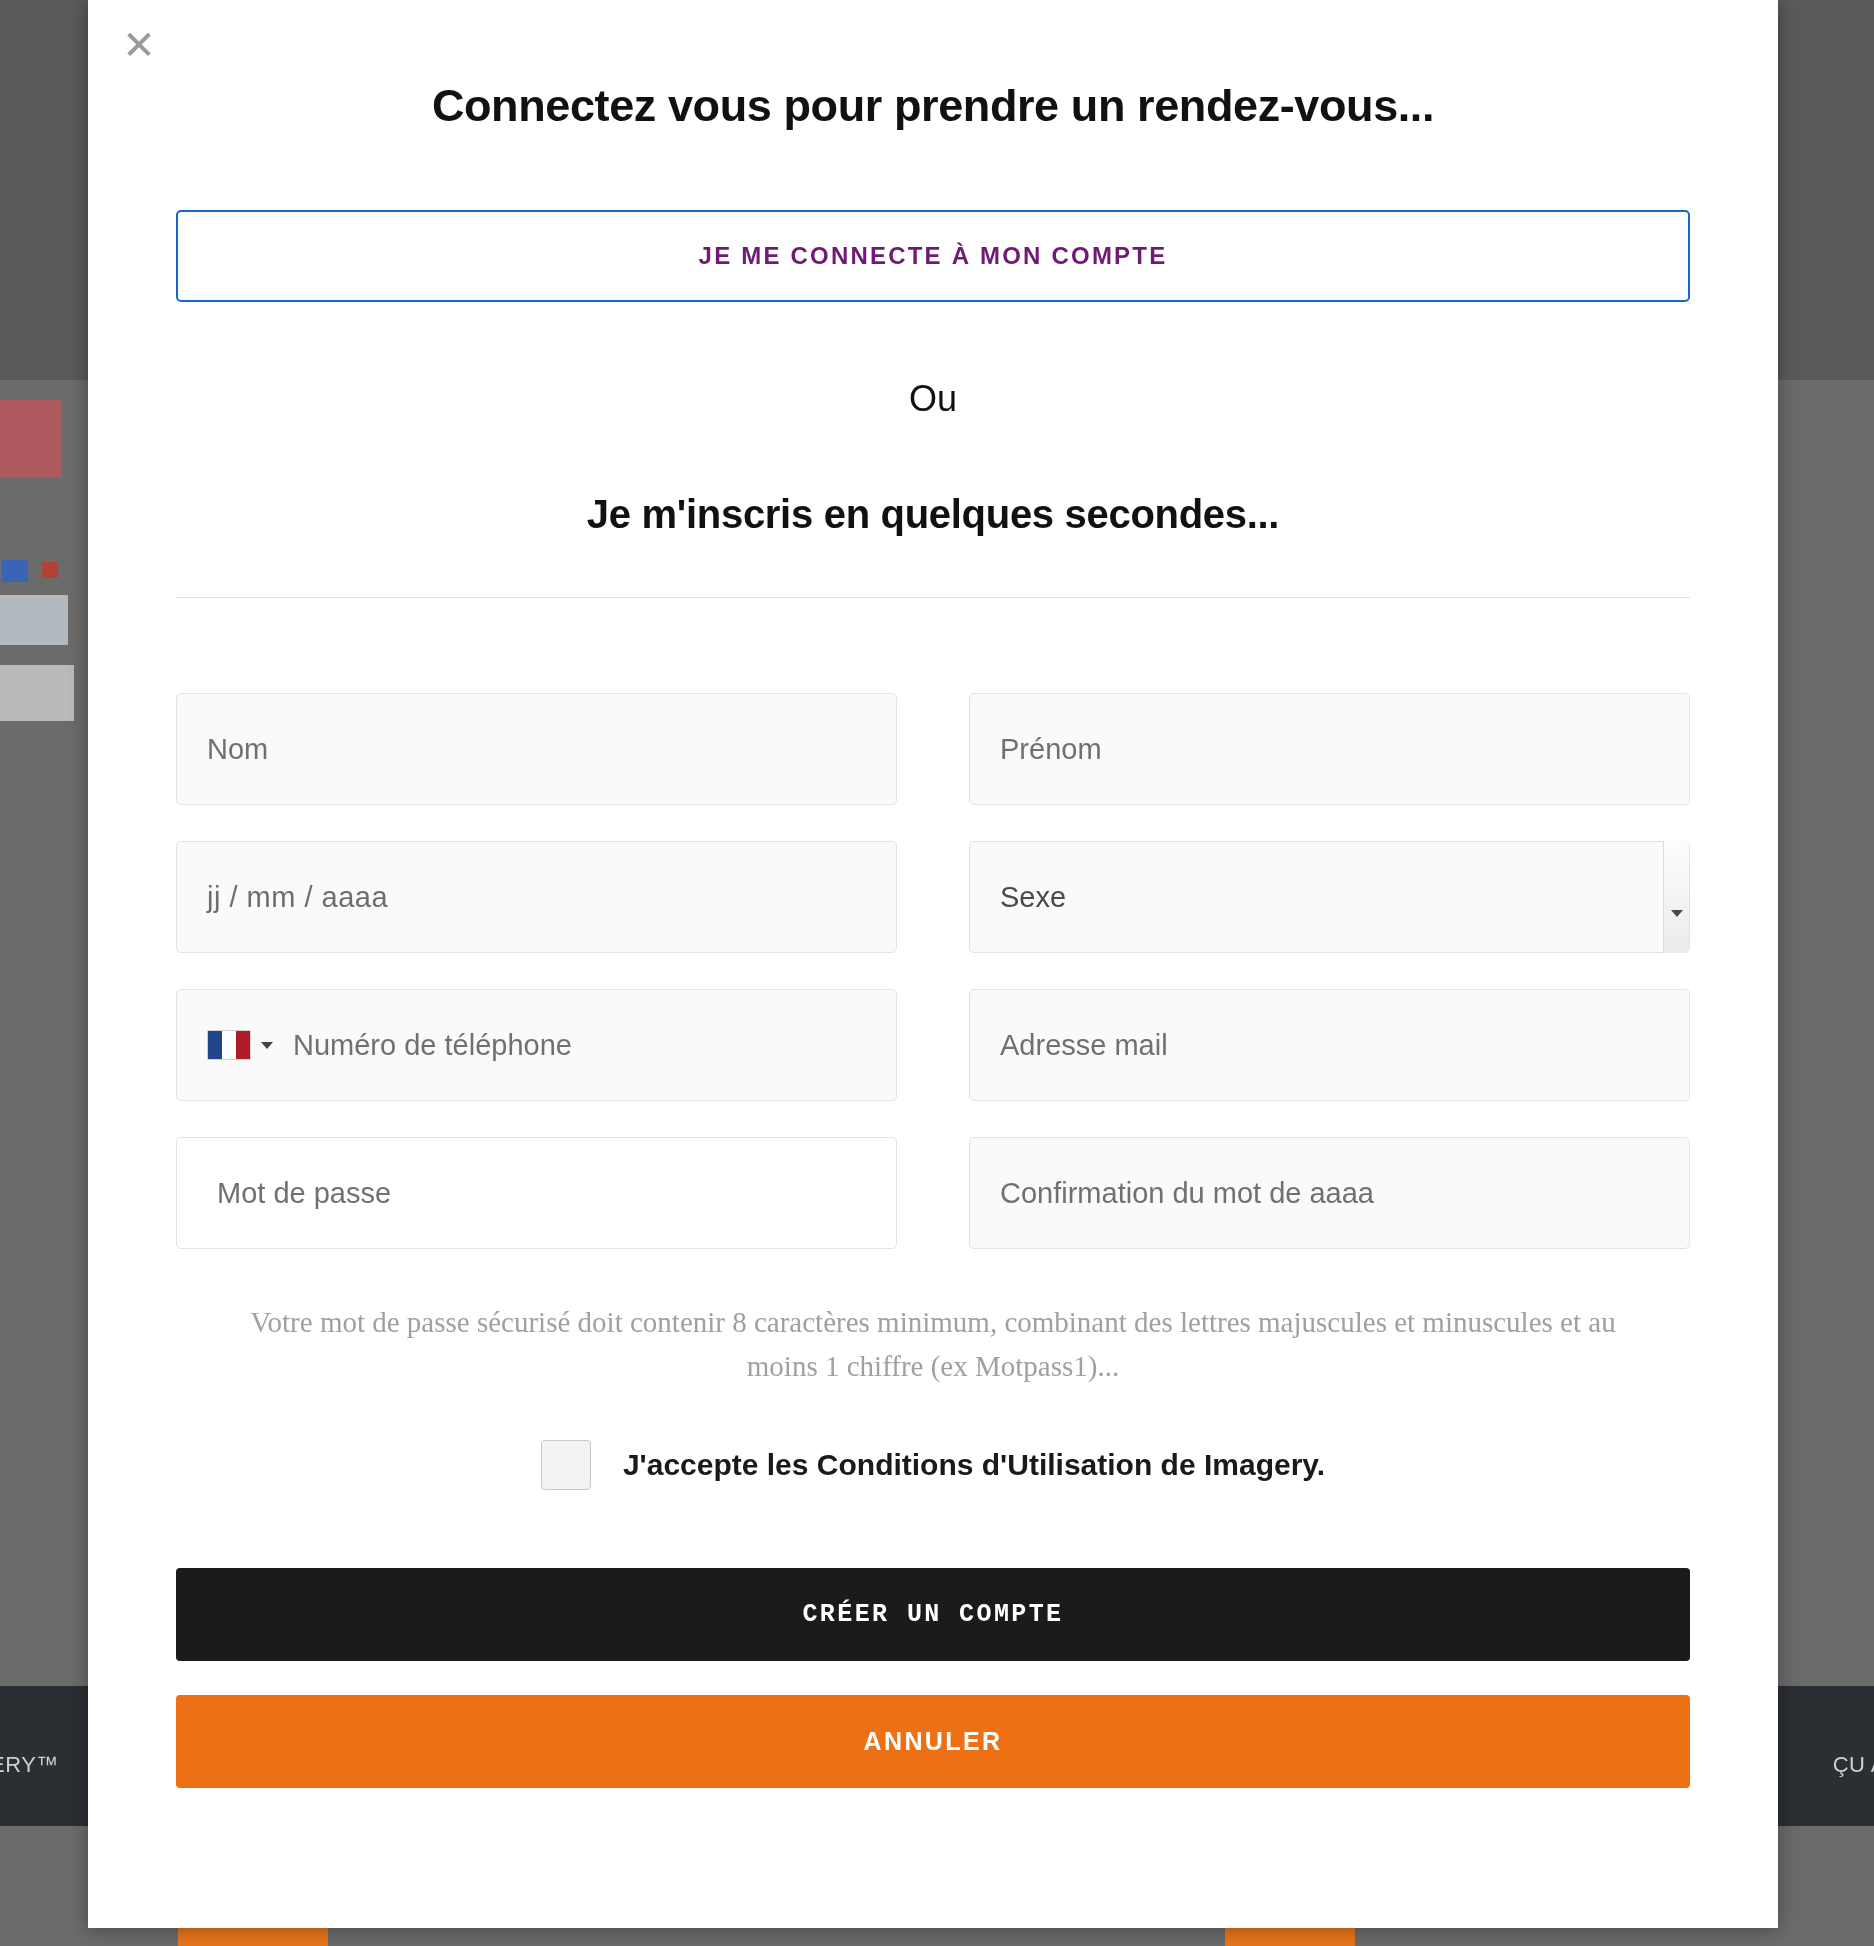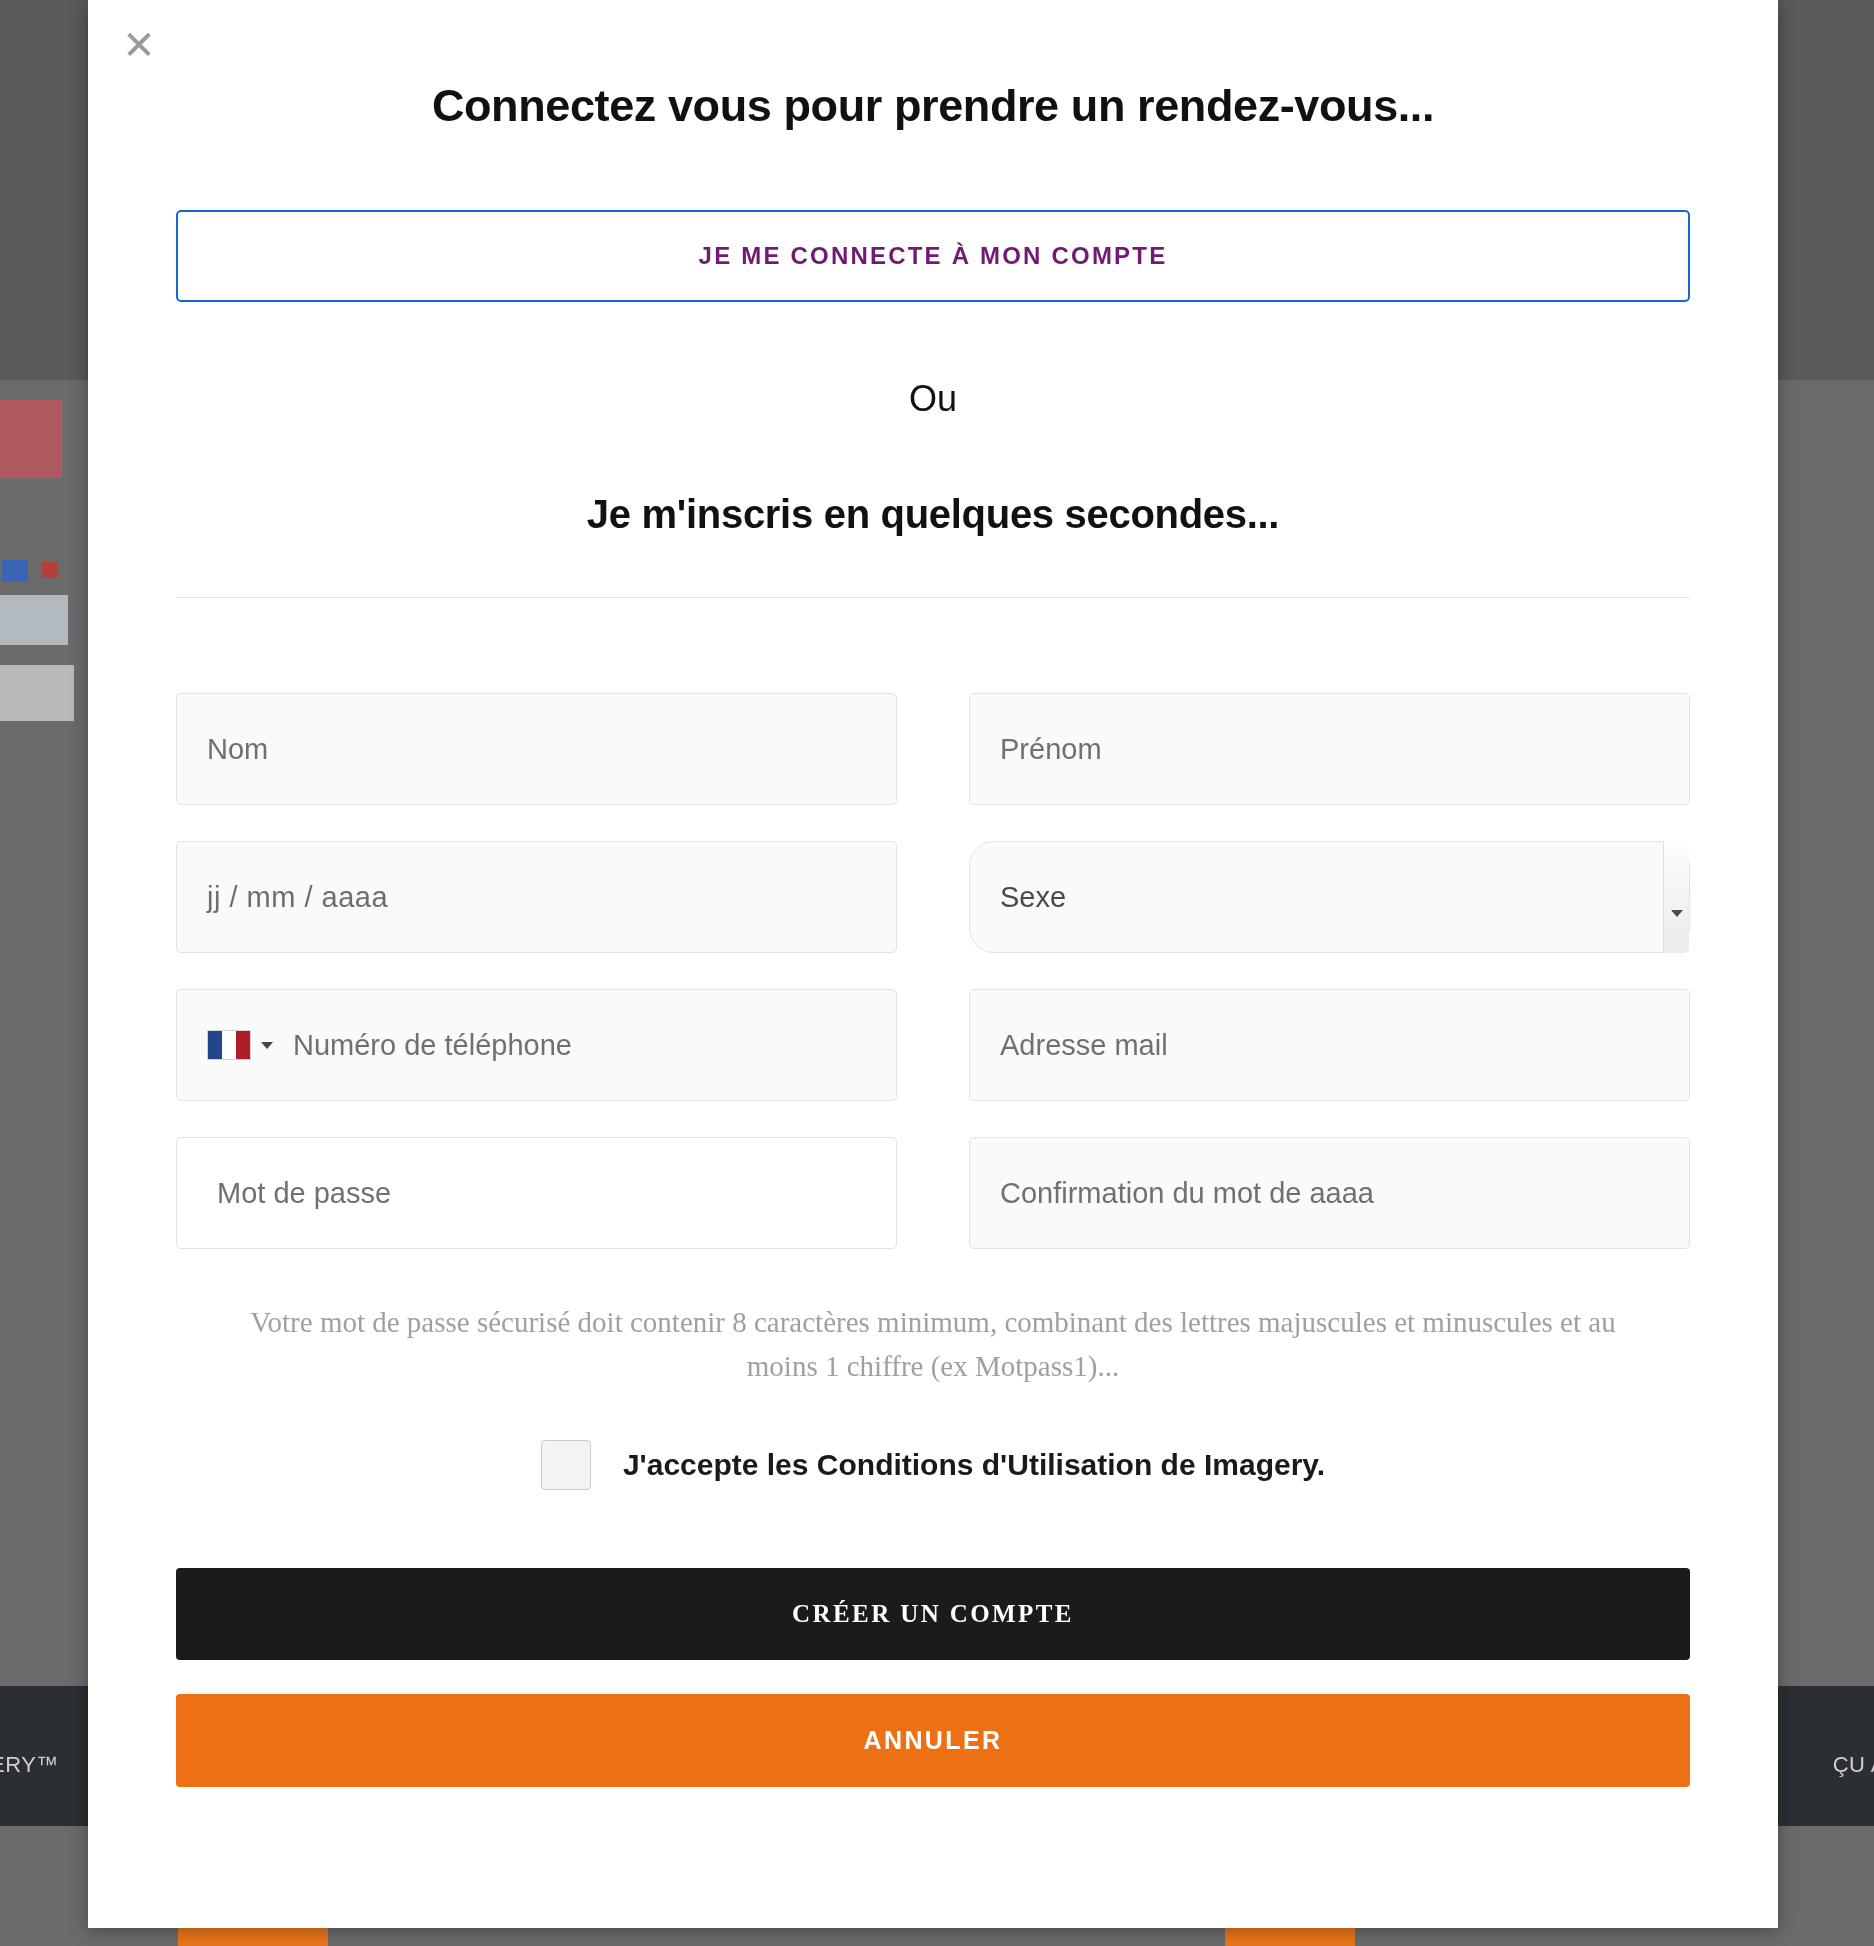--- a/index.html
+++ b/index.html
@@ -211,21 +211,20 @@
   .field-date {
     letter-spacing: .5px;
     color: #6e6e6e;
   }
 
   .field-select {
     justify-content: flex-start;
     padding-right: 0;
     background: #fafafa;
     color: #4a4a4a;
-    border-radius: 25px;
   }
   .select-caret {
     position: absolute;
     right: 0;
     top: -1px;
     bottom: -1px;
     width: 26px;
     background: linear-gradient(#fdfdfd, #ebebeb);
     border-left: 1px solid #dcdcdc;
     border-radius: 0 5px 5px 0;
@@ -301,21 +300,21 @@
     margin-top: 78px;
     padding: 32px 10px;
     background: #1b1b1b;
     border: none;
     border-radius: 4px;
     color: #ffffff;
     font-size: 25px;
     font-weight: bold;
     letter-spacing: 2.4px;
     cursor: pointer;
-    font-family: Liberation Serif, serif;
+    font-family: Liberation Mono, monospace;
   }
 
   .cancel-button {
     display: block;
     width: 100%;
     box-sizing: border-box;
     margin-top: 34px;
     padding: 32px 10px;
     background: #ed7014;
     border: none;

